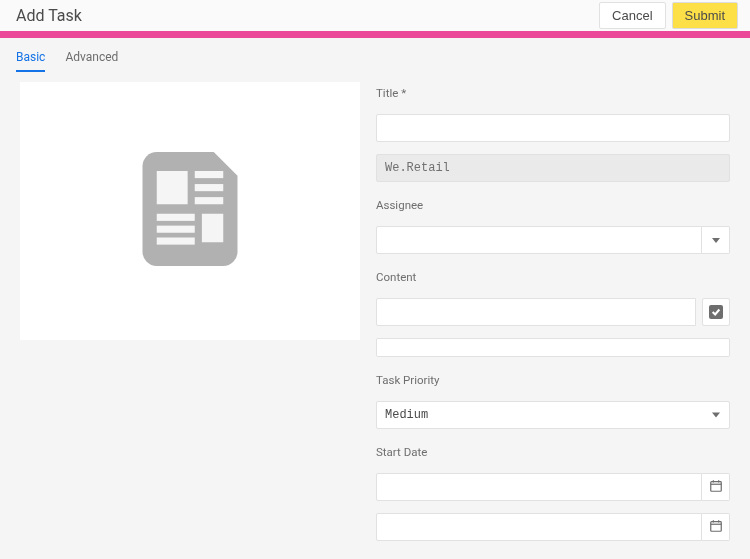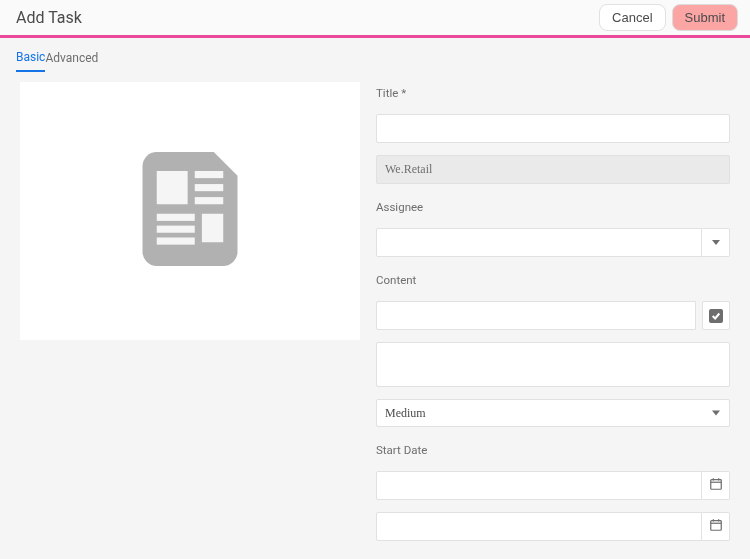--- a/index.html
+++ b/index.html
@@ -1,48 +1,48 @@
 <!DOCTYPE html>
 <html><head>
 <meta charset="utf-8">
 <style>
   * { box-sizing: border-box; margin: 0; padding: 0; }
   html, body { width: 750px; height: 559px; font-family: -apple-system, BlinkMacSystemFont, "Segoe UI", Roboto, Arial, sans-serif; background: #f5f5f5; color: #4b4b4b; overflow: hidden; }
   .header {
     display: flex; align-items: center; justify-content: space-between;
-    padding: 8px 12px 8px 16px; background: #fafafa; border-bottom: 3px solid #ec4899;
+    padding: 8px 12px 8px 16px; background: #fafafa; border-bottom: 7px solid #ec4899;
     height: 38px;
   }
   .header-title { font-size: 16px; font-weight: 400; color: #4b4b4b; }
   .header-actions { display: flex; gap: 6px; }
   .btn {
-    font-size: 13px; padding: 5px 12px; border-radius: 8px; cursor: pointer;
+    font-size: 13px; padding: 5px 12px; border-radius: 2px; cursor: pointer;
     border: 1px solid #e1e1e1; background: #fff; color: #4b4b4b;
   }
   .btn.secondary { background: #fff; }
-  .btn.primary { background: #fca5a5; border-color: #dcdcdc; }
+  .btn.primary { background: #fde047; border-color: #dcdcdc; }
   .tabs {
-    display: flex; padding: 12px 16px 0 16px; font-size: 12px; align-items: center;
+    display: flex; gap: 20px; padding: 12px 16px 0 16px; font-size: 12px;
   }
   .tab { cursor: pointer; padding-bottom: 6px; color: #6e6e6e; }
   .tab.active { color: #1473e6; border-bottom: 2px solid #1473e6; }
   .body {
     display: flex; gap: 16px; padding: 10px 20px 20px 20px; height: calc(559px - 38px - 32px);
     overflow-y: auto;
   }
   .preview {
     width: 340px; height: 258px; background: #fff; flex-shrink: 0;
     display: flex; align-items: center; justify-content: center;
   }
   .preview svg { width: 96px; height: 114px; fill: #b1b1b1; }
   .form { flex: 1; display: flex; flex-direction: column; gap: 12px; }
   .field-label { font-size: 11.5px; color: #6e6e6e; margin-top: 4px; margin-bottom: 2px; }
   .field-input, .field-select, .field-textarea {
     width: 100%; border: 1px solid #e1e1e1; background: #fff; font-size: 12px;
-    padding: 6px 8px; border-radius: 2px; color: #4b4b4b; font-family: Liberation Serif, serif;
+    padding: 6px 8px; border-radius: 2px; color: #4b4b4b; font-family: Liberation Mono, monospace;
   }
   .field-input[readonly] { background: #eaeaea; color: #707070; }
   .field-textarea { height: 86px; resize: none; }
   .field-row { display: flex; gap: 0; width: 100%; }
   .field-row .field-input, .field-row .field-select { flex: 1; border-top-right-radius: 0; border-bottom-right-radius: 0; }
   .addon-btn {
     width: 28px; border: 1px solid #e1e1e1; border-left: none; background: #fff;
     display: flex; align-items: center; justify-content: center; cursor: pointer;
     border-top-right-radius: 2px; border-bottom-right-radius: 2px;
   }
@@ -121,20 +121,21 @@
         <span class="check-box">
           <svg viewBox="0 0 12 12">
               <polyline points="2,6 5,9 10,3"></polyline>
             </svg>
         </span>
       </div>
     </div>
 
     <textarea class="field-textarea" style=""></textarea>
 
+    <div class="field-label">Task Priority</div>
     <div class="select-wrap">
       <select class="field-select">
         <option>Medium</option>
       </select>
     </div>
 
     <div class="field-label">Start Date</div>
     <div class="field-row">
       <input class="field-input" type="text" value="" style="">
       <div class="addon-btn">

